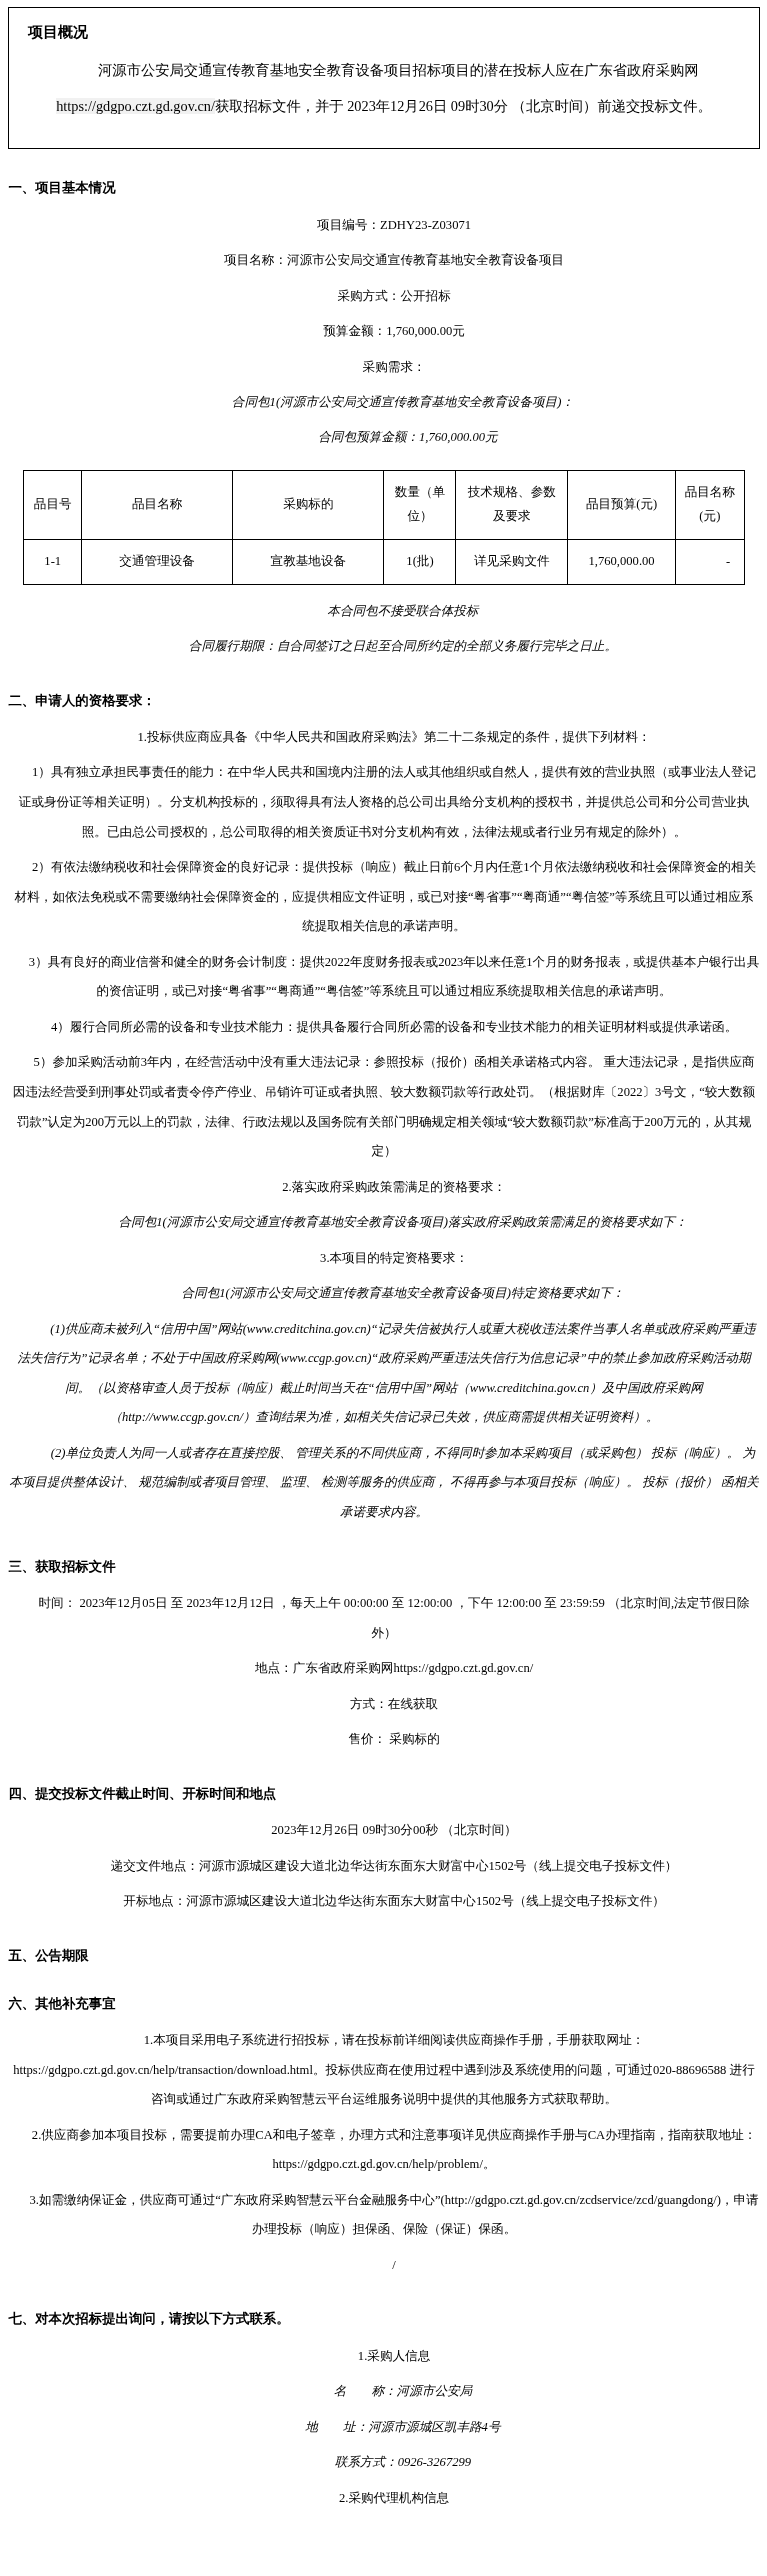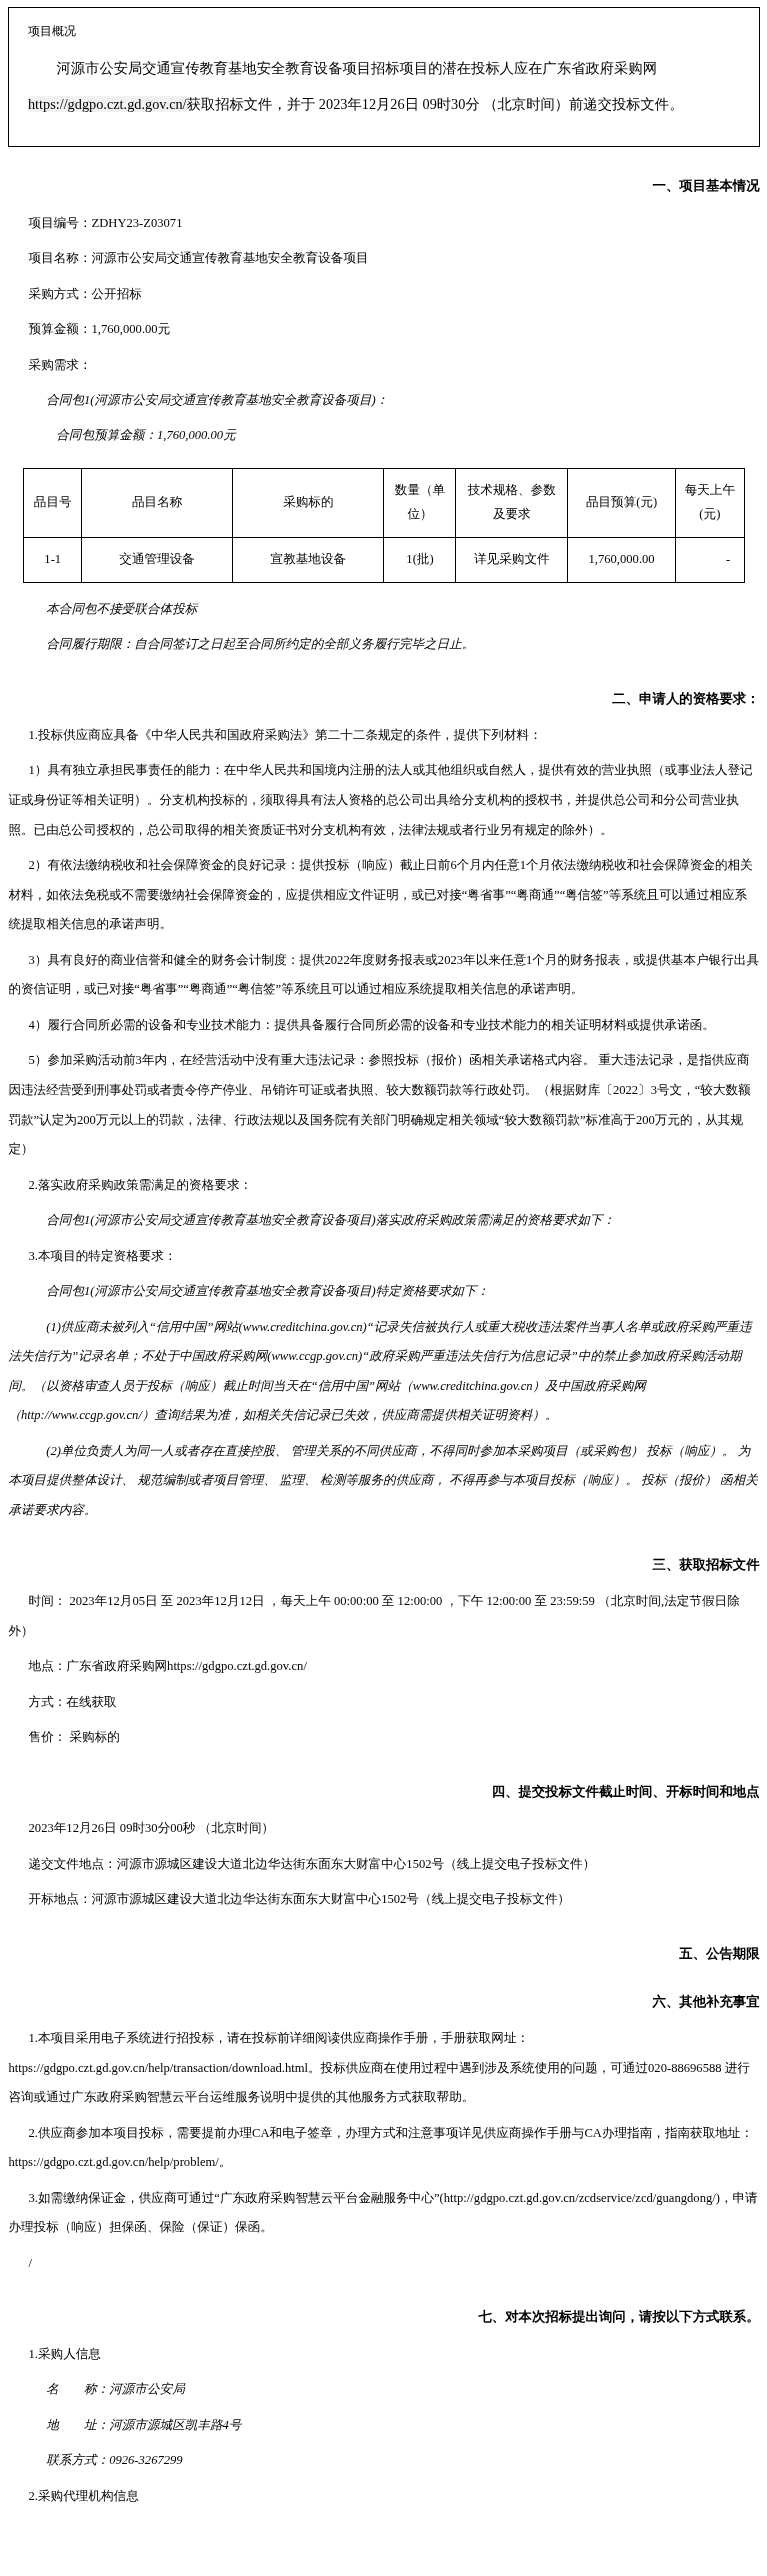--- a/index.html
+++ b/index.html
@@ -11,43 +11,43 @@
     font-family:"Liberation Serif","DejaVu Serif",serif;
     color:#000;
     background:#fff;
   }
   .overview-box{
     border:1.7px solid #000;
     padding:11.7px 18.5px 23.5px 18.5px;
     font-size:14.3px;
   }
   .overview-title{
-    font-weight:normal;
-    font-size:12px;
+    font-weight:bold;
+    font-size:15px;
     margin:3.4px 0 10px 0;
   }
   .overview-box .para{
     margin:0;
     line-height:2.55;
     text-indent:2em;
     font-size:14.3px;
   }
   .hl{background:#f1f1f1;}
   h2.sec{
     font-size:13.4px;
     font-weight:bold;
     margin:30px 0 13.4px 0;
     font-family:"Liberation Sans","DejaVu Sans",sans-serif;
-    text-align:right;
   }
   p.para{
     font-size:12.6px;
     line-height:2.35;
     margin:5.9px 0;
     text-indent:1.6em;
+    text-align:center;
   }
   p.i2{text-indent:3em;font-style:italic;}
   p.i3{text-indent:3.8em;font-style:italic;}
   table.items{
     border-collapse:collapse;
     width:96%;
     margin:17px auto 11.7px auto;
     font-size:12.6px;
     table-layout:fixed;
   }
@@ -93,21 +93,21 @@
           <col style="width:9.5%">
       </colgroup>
       <thead>
         <tr>
           <th>品目号</th>
           <th>品目名称</th>
           <th>采购标的</th>
           <th>数量（单位）</th>
           <th>技术规格、参数及要求</th>
           <th>品目预算(元)</th>
-          <th>每天上午(元)</th>
+          <th>品目名称(元)</th>
         </tr>
       </thead>
       <tbody>
         <tr>
           <td>1-1</td>
           <td>交通管理设备</td>
           <td>宣教基地设备</td>
           <td>1(批)</td>
           <td>详见采购文件</td>
           <td>1,760,000.00</td>

